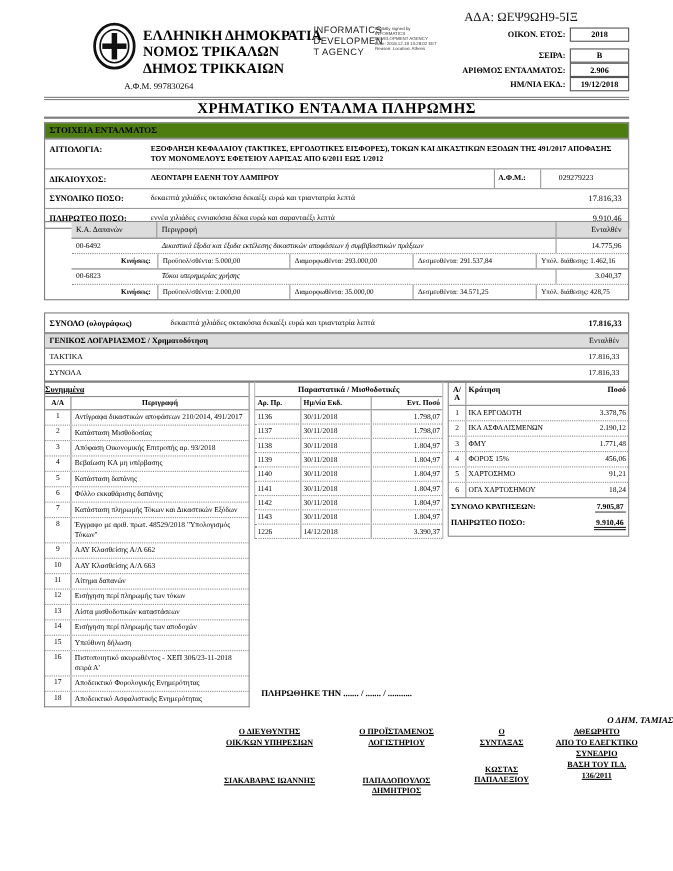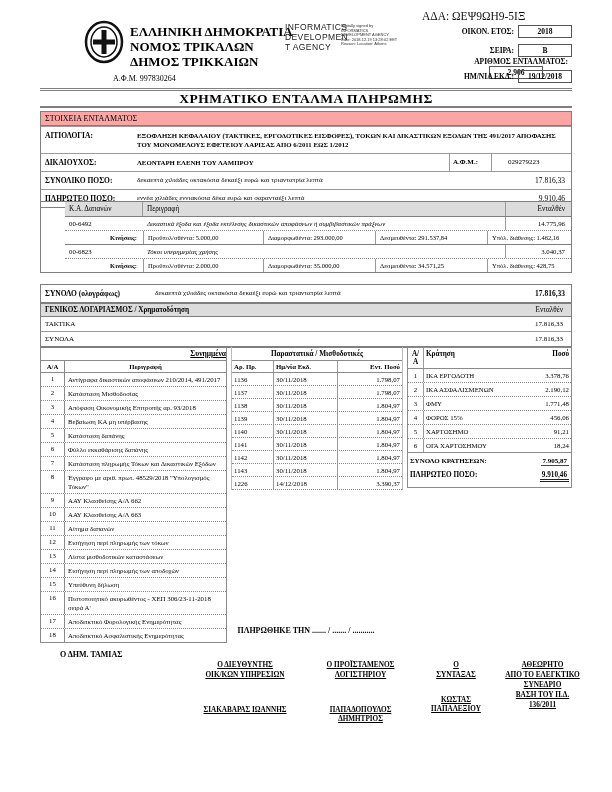--- a/index.html
+++ b/index.html
@@ -12,30 +12,30 @@
   .org-block { position: absolute; left: 130px; top: 24px; font-weight: bold; font-size: 13px; line-height: 15px; }
   .afm-line { position: absolute; left: 113px; top: 74px; font-size: 8px; }
   .agency-block { position: absolute; left: 285px; top: 22px; font-family: "Liberation Sans", sans-serif; font-size: 8.5px; line-height: 10px; color: #222; letter-spacing: 0.4px; }
   .stamp-block { position: absolute; left: 341px; top: 24px; width: 58px; font-family: "Liberation Sans", sans-serif; font-size: 4px; line-height: 4.6px; color: #333; }
   .ada-line { position: absolute; left: 398px; top: 10px; font-family: Liberation Serif, serif; font-size: 11.5px; color: #111; margin-left: 24px; }
   .info-row { position: absolute; display: flex; align-items: center; }
   .info-label { width: 112px; text-align: right; font-weight: bold; font-size: 7.5px; padding-right: 4px; }
   .info-box { width: 54px; height: 13px; border: 1px solid #555; display: flex; align-items: center; justify-content: center; font-weight: bold; font-size: 7.5px; }
   .ir1 { top: 25px; right: 40px; }
   .ir2 { top: 44px; right: 40px; }
-  .ir3 { top: 57px; right: 40px; flex-direction: column; }
+  .ir3 { top: 57px; right: 40px; }
   .ir4 { top: 70px; right: 40px; }
 
   .rule-double { position: absolute; left: 40px; right: 40px; top: 88px; height: 3px; border-top: 1px solid #7f7f7f; border-bottom: 1px solid #7f7f7f; }
   .doc-title { position: absolute; left: 0; right: 0; top: 91px; text-align: center; font-size: 13.5px; font-weight: bold; letter-spacing: 0.5px; }
   .rule-single { position: absolute; left: 40px; right: 40px; top: 106px; border-top: 2px solid #7f7f7f; }
 
   
   .details-box { position: absolute; left: 40px; top: 111px; width: 532px; border: 1px solid #7f7f7f; font-size: 7px; }
-  .sec-header { background: #fca5a5; font-weight: normal; font-size: 8px; padding: 2px 4px; border-bottom: 1px solid #7f7f7f; }
+  .sec-header { background: #4d7c0f; font-weight: bold; font-size: 8px; padding: 2px 4px; border-bottom: 1px solid #7f7f7f; }
   .d-row { display: flex; border-top: 1px solid #9a9a9a; align-items: stretch; }
   .d-row:first-of-type { border-top: none; }
   .d-label { width: 92px; flex-shrink: 0; font-weight: bold; font-size: 7.5px; padding: 4px 4px; }
   .d-value { flex: 1; padding: 4px 4px; font-weight: bold; font-size: 6.8px; line-height: 9px; }
   .d-afm-label { width: 42px; flex-shrink: 0; border-left: 1px solid #9a9a9a; font-weight: bold; font-size: 7px; padding: 4px 3px; }
   .d-afm-value { width: 80px; flex-shrink: 0; border-left: 1px solid #9a9a9a; font-size: 7px; padding: 4px 16px; }
   .d-words { flex: 1; padding: 4px 4px; font-size: 7px; }
   .d-amount { width: 92px; flex-shrink: 0; text-align: right; padding: 4px 6px; font-size: 7.5px; }
 
   
@@ -65,21 +65,21 @@
   .gen-title { flex: 1; font-weight: bold; }
   .gen-amt-h { width: 80px; text-align: right; padding-right: 4px; }
   .gen-row { display: flex; padding: 3px 4px; }
   .gen-row + .gen-row { border-top: 1px solid #9a9a9a; }
   .gen-row-label { flex: 1; }
   .gen-row-amt { width: 80px; text-align: right; padding-right: 4px; }
 
   
   .tri { position: absolute; left: 40px; top: 347px; width: 532px; display: flex; align-items: flex-start; }
   .att-col { width: 187px; border: 1px solid #8a8a8a; border-top: none; min-height: 272px; font-size: 6.8px; flex-shrink: 0; }
-  .att-title { text-align: right; font-weight: bold; font-size: 7.5px; padding: 2px 0; border-bottom: 1px solid #8a8a8a; text-decoration: underline; }
+  .att-title { text-align: left; font-weight: bold; font-size: 7.5px; padding: 2px 0; border-bottom: 1px solid #8a8a8a; text-decoration: underline; }
   .att-head { display: flex; font-weight: bold; border-bottom: 1px solid #8a8a8a; }
   .att-head-i { width: 24px; text-align: center; padding: 2px 0; border-right: 1px solid #8a8a8a; }
   .att-head-d { flex: 1; text-align: center; padding: 2px 0; }
   .att-row { display: flex; border-bottom: 1px dotted #8a8a8a; }
   .att-row:last-child { border-bottom: none; }
   .att-i { width: 24px; text-align: center; padding: 2px 0; border-right: 1px solid #8a8a8a; flex-shrink: 0; }
   .att-d { flex: 1; padding: 2px 3px; line-height: 9px; }
 
   .doc-col { width: 172px; margin-left: 4px; font-size: 6.8px; flex-shrink: 0; border-left: 1px solid #bbb; border-right: 1px solid #bbb; }
   .doc-title-row { text-align: center; font-weight: bold; font-size: 7.3px; padding: 2px 0; border-bottom: 1px solid #8a8a8a; }
@@ -101,21 +101,21 @@
   .ded-row { display: flex; border-bottom: 1px dotted #8a8a8a; }
   .ded-row:last-child { border-bottom: none; }
   .ded-row span { padding: 3px 2px; }
   .ded-total { display: flex; justify-content: space-between; font-weight: bold; padding: 4px 2px 2px 2px; font-size: 7px; }
   .ded-total .amt { border-bottom: 1px solid #444; padding: 0 2px; }
   .ded-payable { display: flex; justify-content: space-between; font-weight: bold; padding: 3px 2px 5px 2px; font-size: 7.2px; }
   .ded-payable .amt { border-bottom: 3px double #222; padding: 0 2px; }
 
   
   .paid-line { position: absolute; left: 0; right: 0; top: 626px; text-align: center; font-weight: bold; font-size: 8px; }
-  .cashier-line { position: absolute; left: 60px; right: 0; top: 650px; text-align: left; font-weight: bold; font-size: 8px; }
+  .cashier-line { position: absolute; left: 60px; right: 0; top: 650px; text-align: right; font-weight: bold; font-size: 8px; font-style: italic; }
   .signatures { position: absolute; left: 190px; top: 660px; width: 400px; display: flex; font-size: 7.3px; font-weight: bold; text-decoration: underline; }
   .sig-col { text-align: center; line-height: 10px; }
   .sc1 { width: 110px; } .sc2 { width: 105px; margin-left: 8px; } .sc3 { width: 70px; margin-left: 8px; } .sc4 { width: 95px; margin-left: 4px; }
   .sig-gap { height: 26px; }
   .sig-gap-sm { height: 16px; }
   .sig-name { font-size: 7.2px; line-height: 9px; }
 </style>
 </head>
 <body>
 

